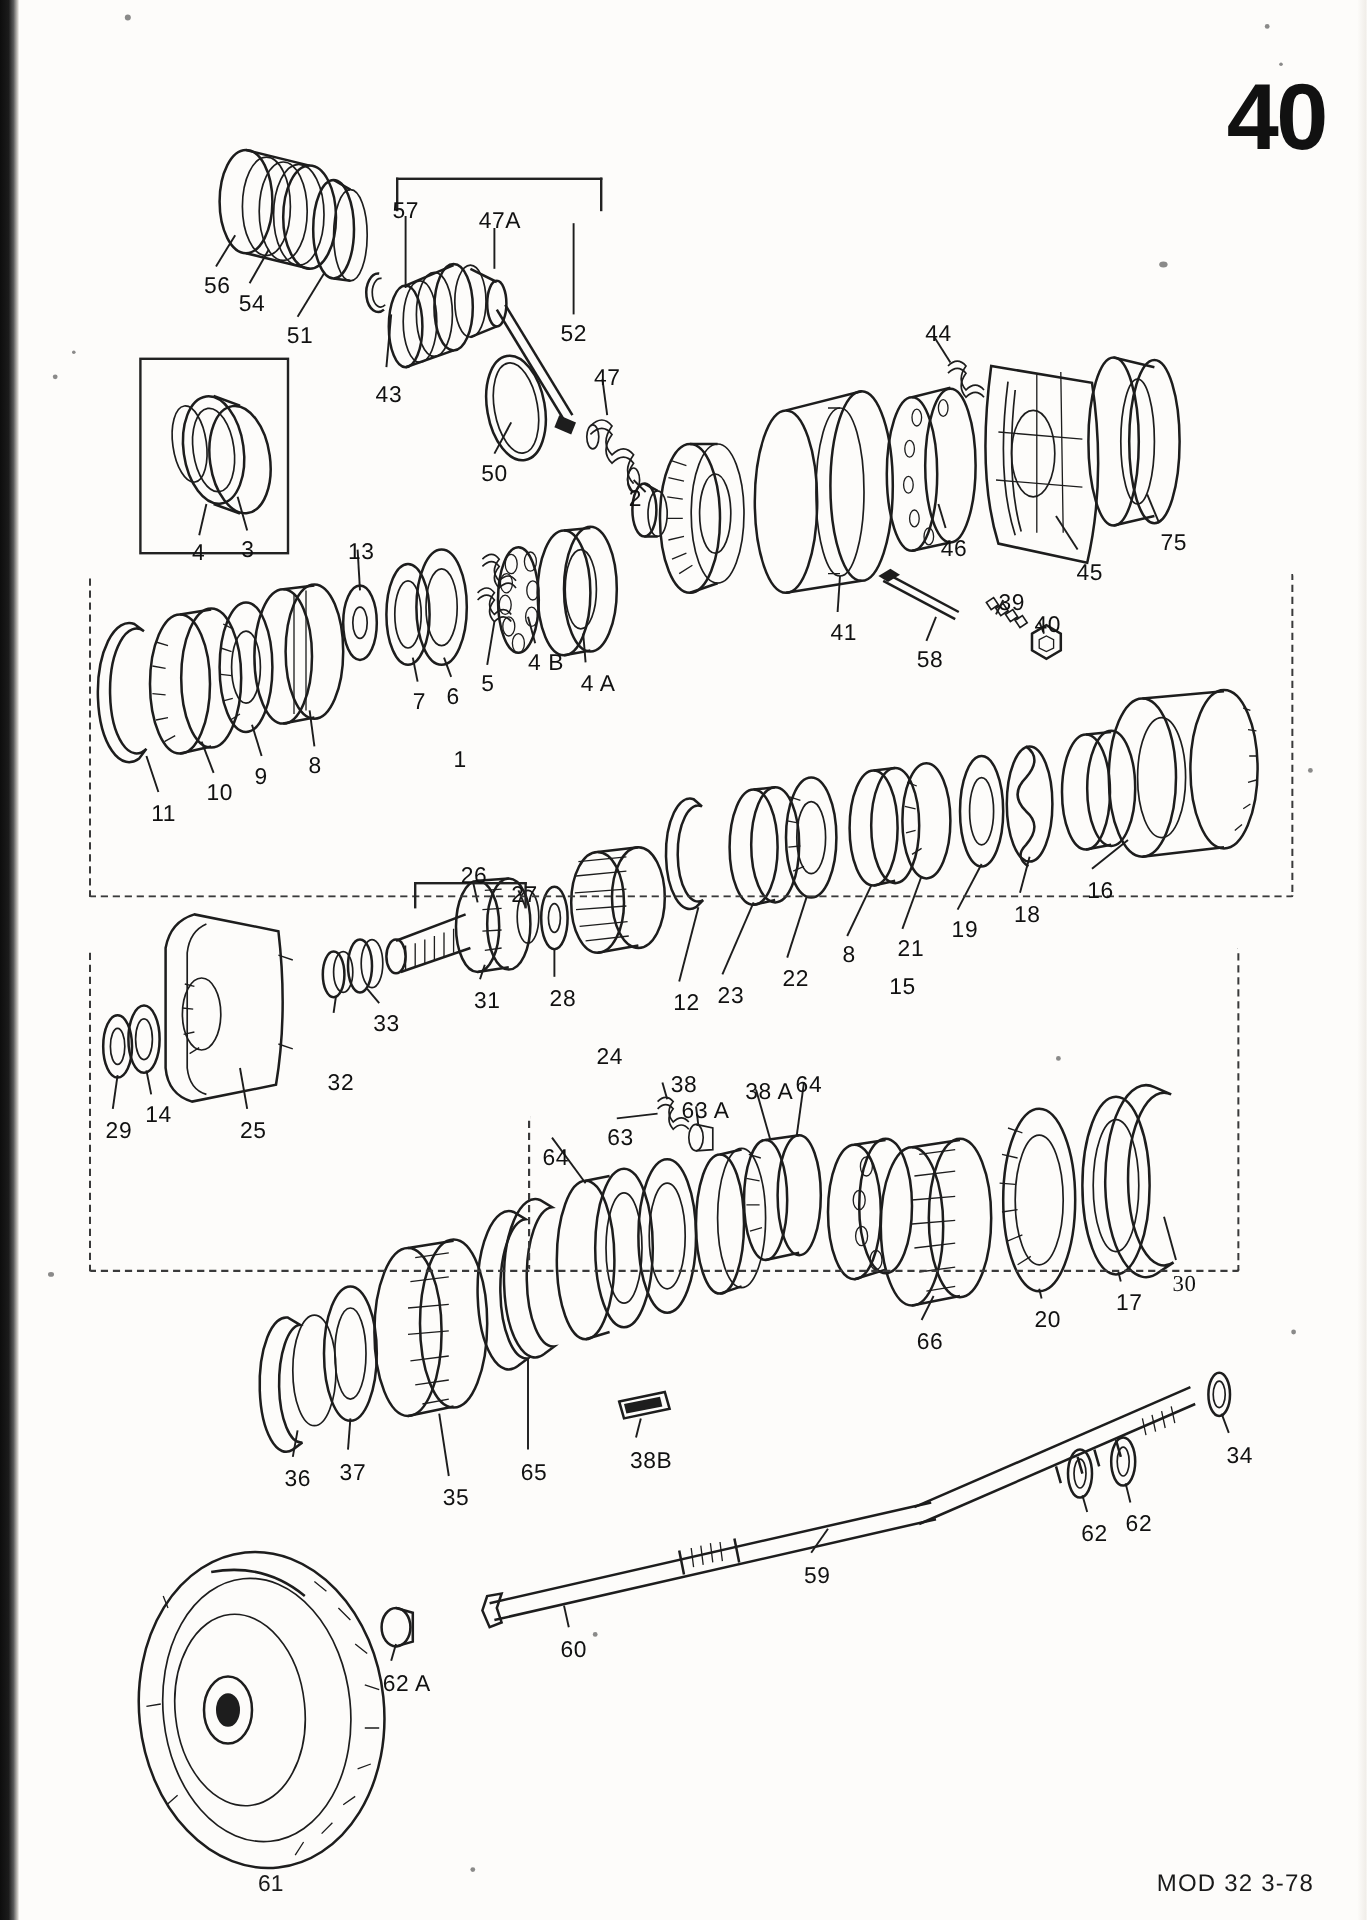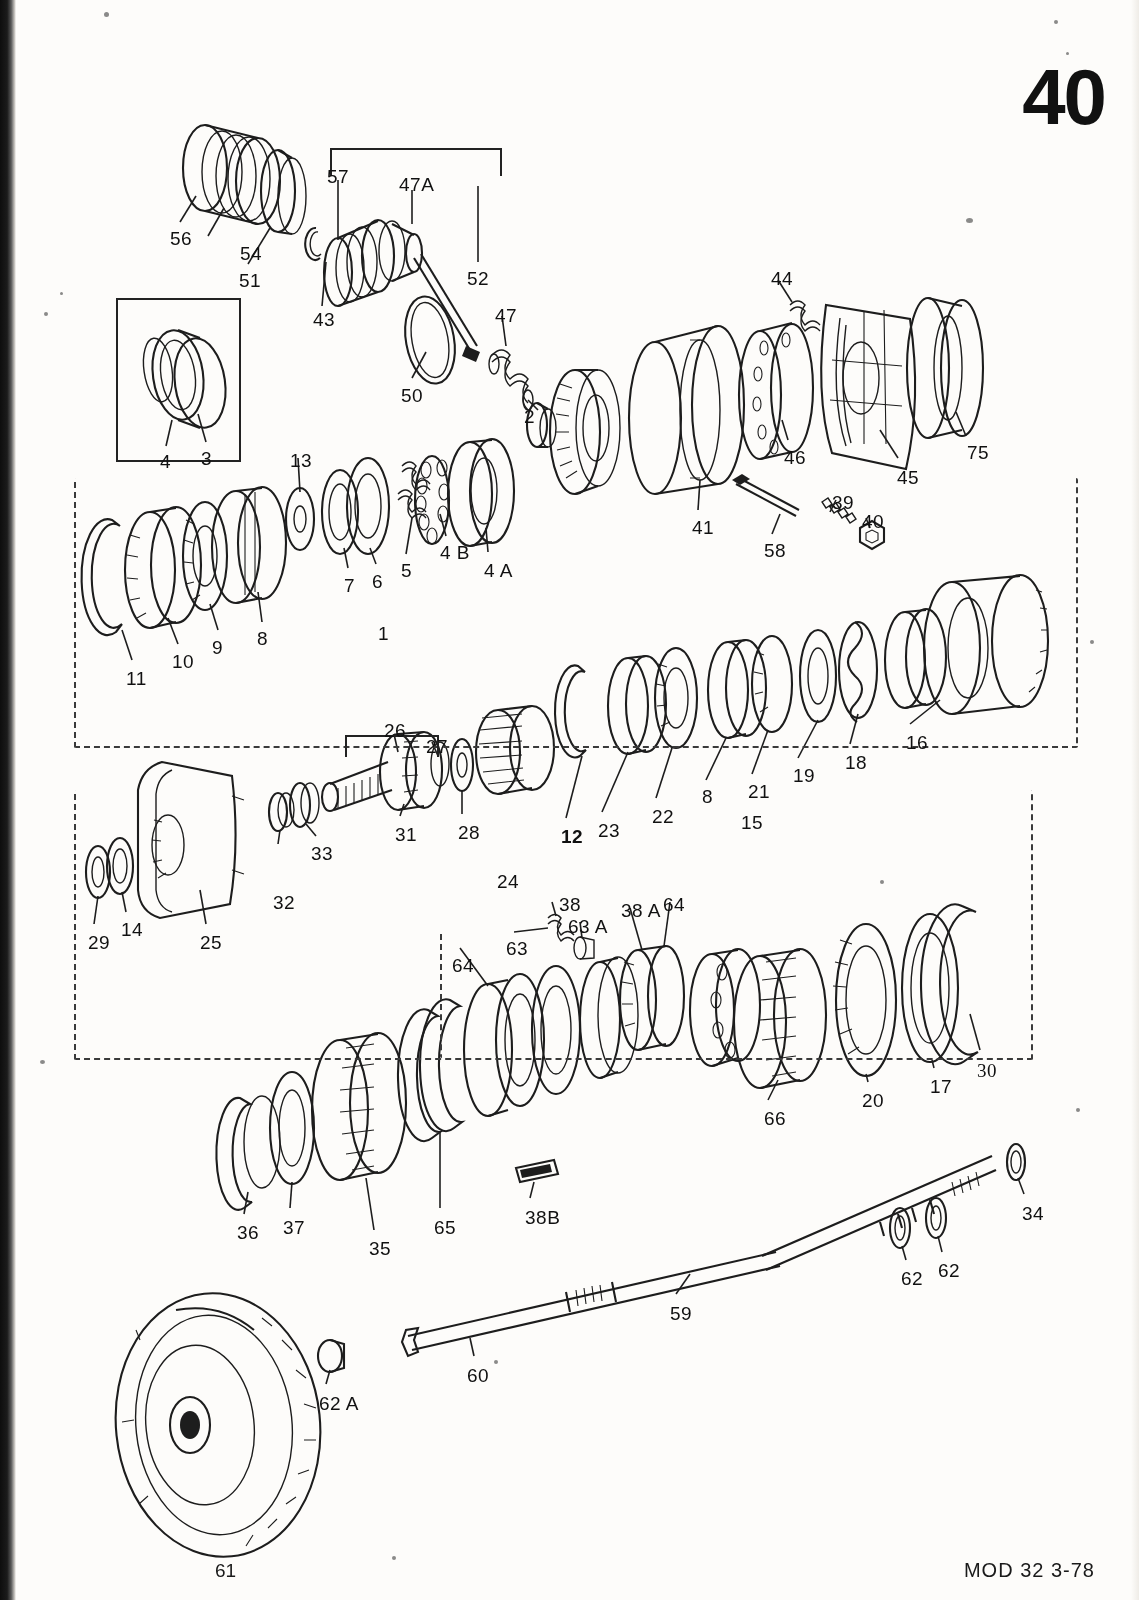--- a/index.html
+++ b/index.html
@@ -542,26 +542,26 @@
   </div>
 
   <div class="bracket" style="left:74px; top:478px; width:1000px; height:268px; border-top:none;"></div>
   <div class="bracket" style="left:74px; top:790px; width:955px; height:268px; border-top:none;"></div>
   <div class="bracket" style="left:440px; top:930px; width:600px; height:128px; border-top:none; border-left:2px dashed #3a3a3a; border-right:none; border-bottom:none;"></div>
   <div class="solidbox" style="left:116px; top:298px; width:121px; height:160px;"></div>
   <div class="solidbox" style="left:330px; top:148px; width:168px; height:26px; border-bottom:none;"></div>
   <div class="solidbox" style="left:345px; top:735px; width:90px; height:20px; border-bottom:none;"></div>
 
   <div class="lbl" style="left:170px; top:228px;">56</div>
-  <div class="lbl" style="left:199px; top:243px;margin-left:41px;">54</div>
+  <div class="lbl" style="left:199px; top:243px;">54</div>
   <div class="lbl" style="left:239px; top:270px;">51</div>
   <div class="lbl" style="left:327px; top:166px;">57</div>
   <div class="lbl" style="left:399px; top:174px;">47A</div>
   <div class="lbl" style="left:467px; top:268px;">52</div>
-  <div class="lbl" style="left:313px; top:309px;">43</div>
+  <div class="lbl" style="left:313px; top:319px;">43</div>
   <div class="lbl" style="left:495px; top:305px;">47</div>
   <div class="lbl" style="left:401px; top:385px;">50</div>
   <div class="lbl" style="left:524px; top:406px;">2</div>
   <div class="lbl" style="left:771px; top:268px;">44</div>
   <div class="lbl" style="left:967px; top:442px;">75</div>
   <div class="lbl" style="left:897px; top:467px;">45</div>
   <div class="lbl" style="left:784px; top:447px;">46</div>
   <div class="lbl" style="left:692px; top:517px;">41</div>
   <div class="lbl" style="left:832px; top:492px;">39</div>
   <div class="lbl" style="left:862px; top:511px;">40</div>
@@ -578,21 +578,21 @@
   <div class="lbl" style="left:172px; top:651px;">10</div>
   <div class="lbl" style="left:126px; top:668px;">11</div>
   <div class="lbl" style="left:906px; top:732px;">16</div>
   <div class="lbl" style="left:845px; top:752px;">18</div>
   <div class="lbl" style="left:793px; top:765px;">19</div>
   <div class="lbl" style="left:748px; top:781px;">21</div>
   <div class="lbl" style="left:702px; top:786px;">8</div>
   <div class="lbl" style="left:741px; top:812px;">15</div>
   <div class="lbl" style="left:652px; top:806px;">22</div>
   <div class="lbl" style="left:598px; top:820px;">23</div>
-  <div class="lbl" style="left:561px; top:826px;font-weight:bold;">12</div>
+  <div class="lbl" style="left:561px; top:826px;">12</div>
   <div class="lbl" style="left:497px; top:847px;margin-top:24px;">24</div>
   <div class="lbl" style="left:458px; top:822px;">28</div>
   <div class="lbl" style="left:384px; top:720px;">26</div>
   <div class="lbl" style="left:426px; top:736px;text-align:right;">27</div>
   <div class="lbl" style="left:395px; top:824px;">31</div>
   <div class="lbl" style="left:311px; top:843px;">33</div>
   <div class="lbl" style="left:273px; top:852px;margin-top:40px;">32</div>
   <div class="lbl" style="left:200px; top:932px;">25</div>
   <div class="lbl" style="left:121px; top:919px;">14</div>
   <div class="lbl" style="left:88px; top:932px;">29</div>

